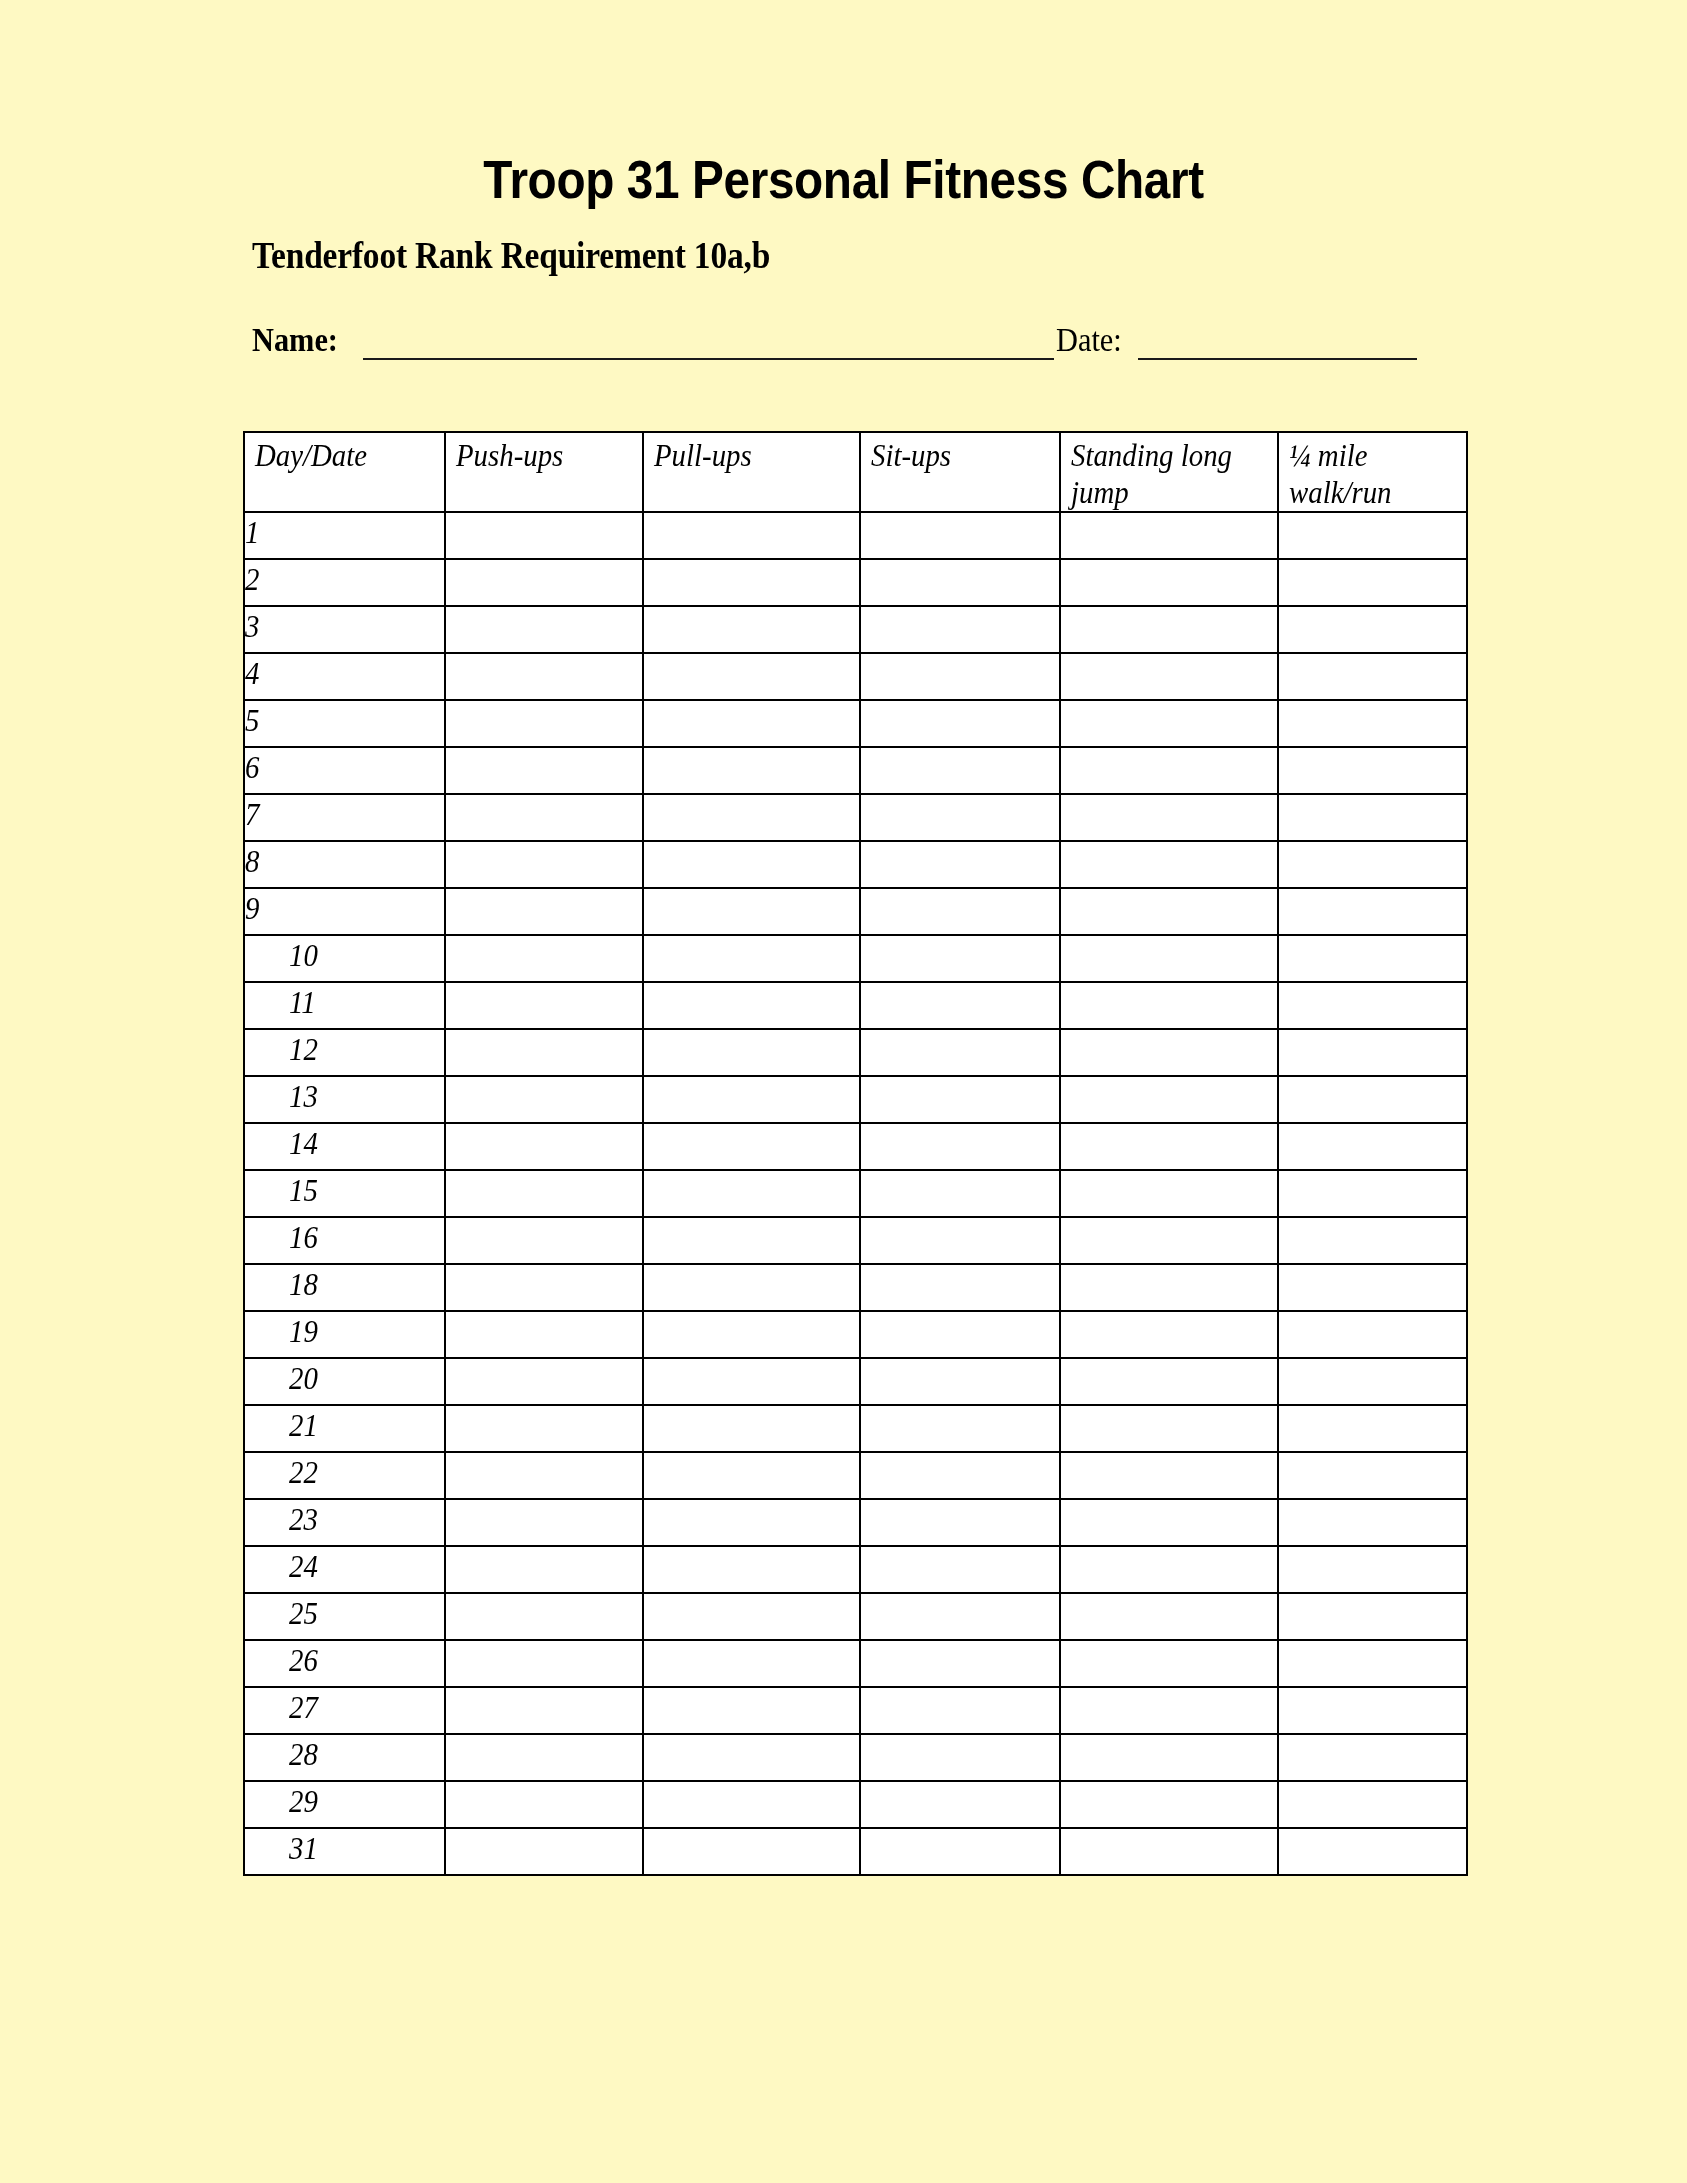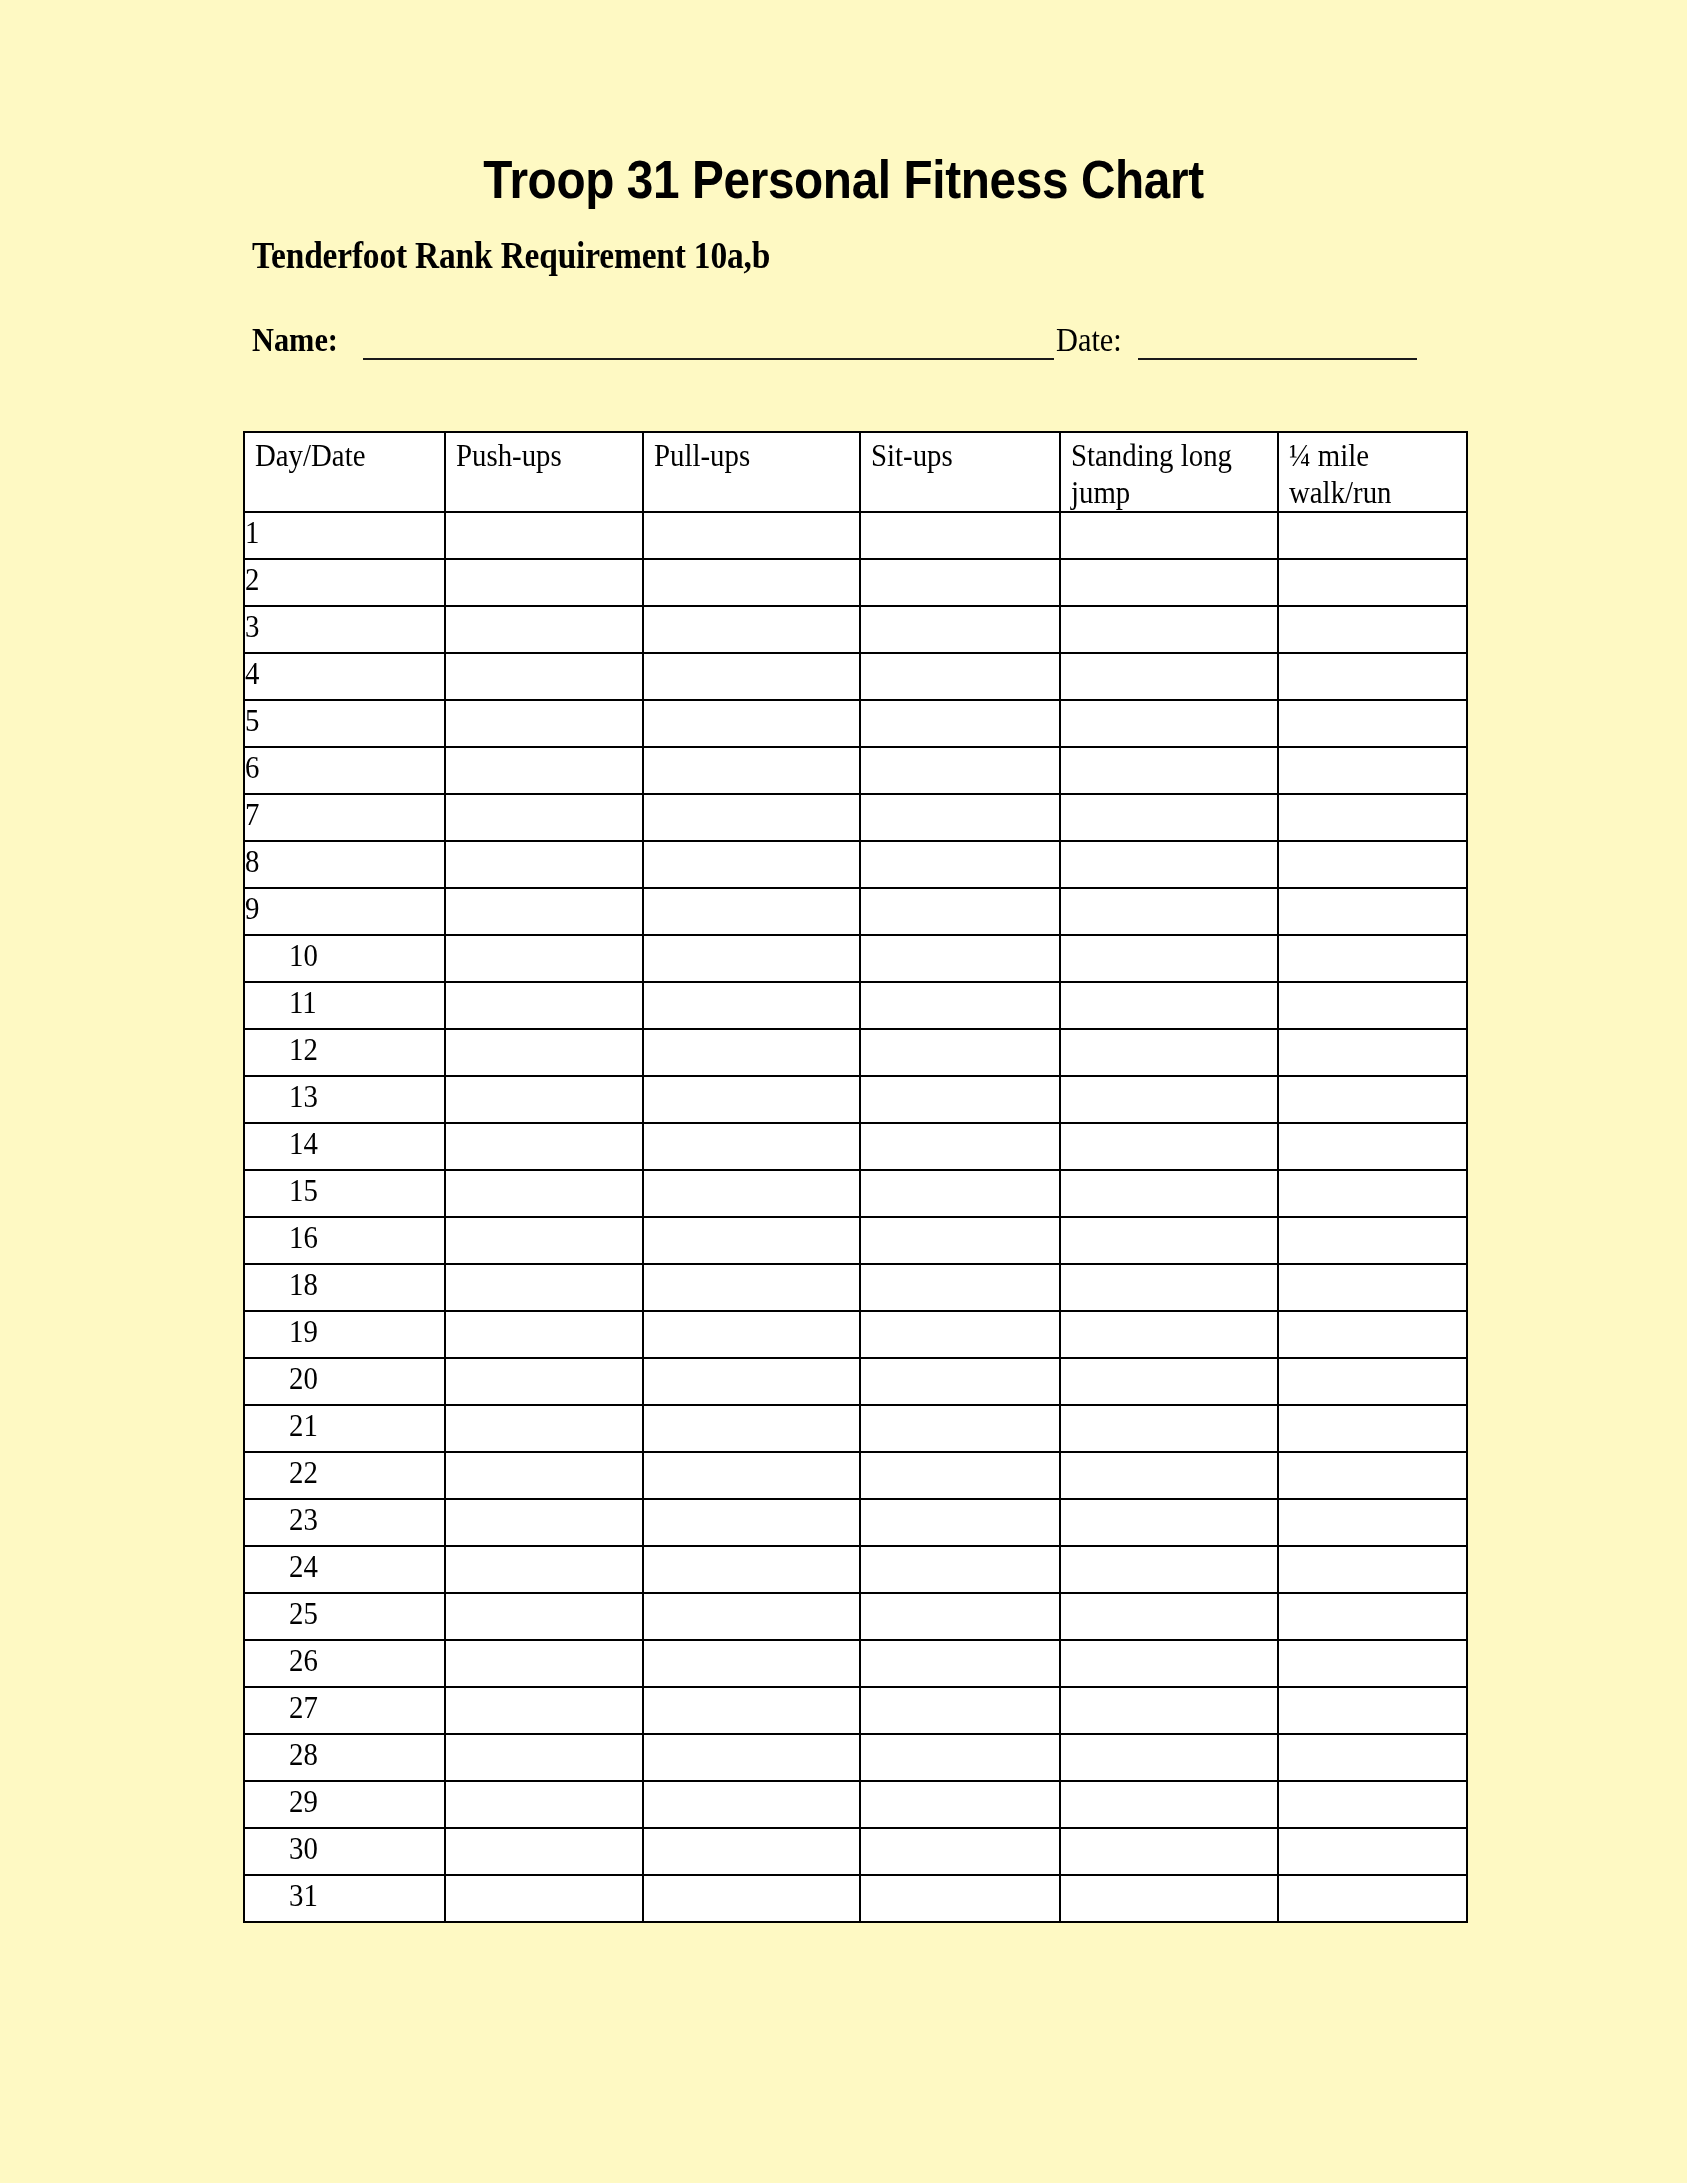--- a/index.html
+++ b/index.html
@@ -98,20 +98,21 @@
   }
 
   
   .fitness-table {
     position: absolute;
     left: 243px;
     top: 431px;
     width: 1223px;
     border-collapse: collapse;
     table-layout: fixed;
+    font-style: italic;
   }
   .fitness-table col.c-day    { width: 201px; }
   .fitness-table col.c-push   { width: 198px; }
   .fitness-table col.c-pull   { width: 217px; }
   .fitness-table col.c-sit    { width: 200px; }
   .fitness-table col.c-jump   { width: 218px; }
   .fitness-table col.c-walk   { width: 189px; }
 
   .fitness-table th,
   .fitness-table td {
@@ -421,28 +422,20 @@
         </tr>
         <tr>
           <td class="day-cell two-digit"><span class="num">29</span></td>
           <td class="entry-cell"></td>
           <td class="entry-cell"></td>
           <td class="entry-cell"></td>
           <td class="entry-cell"></td>
           <td class="entry-cell"></td>
         </tr>
         <tr>
-          <td class="day-cell two-digit"><span class="num">30</span></td>
-          <td class="entry-cell"></td>
-          <td class="entry-cell"></td>
-          <td class="entry-cell"></td>
-          <td class="entry-cell"></td>
-          <td class="entry-cell"></td>
-        </tr>
-        <tr>
           <td class="day-cell two-digit"><span class="num">31</span></td>
           <td class="entry-cell"></td>
           <td class="entry-cell"></td>
           <td class="entry-cell"></td>
           <td class="entry-cell"></td>
           <td class="entry-cell"></td>
         </tr>
       </tbody>
   </table>
 

